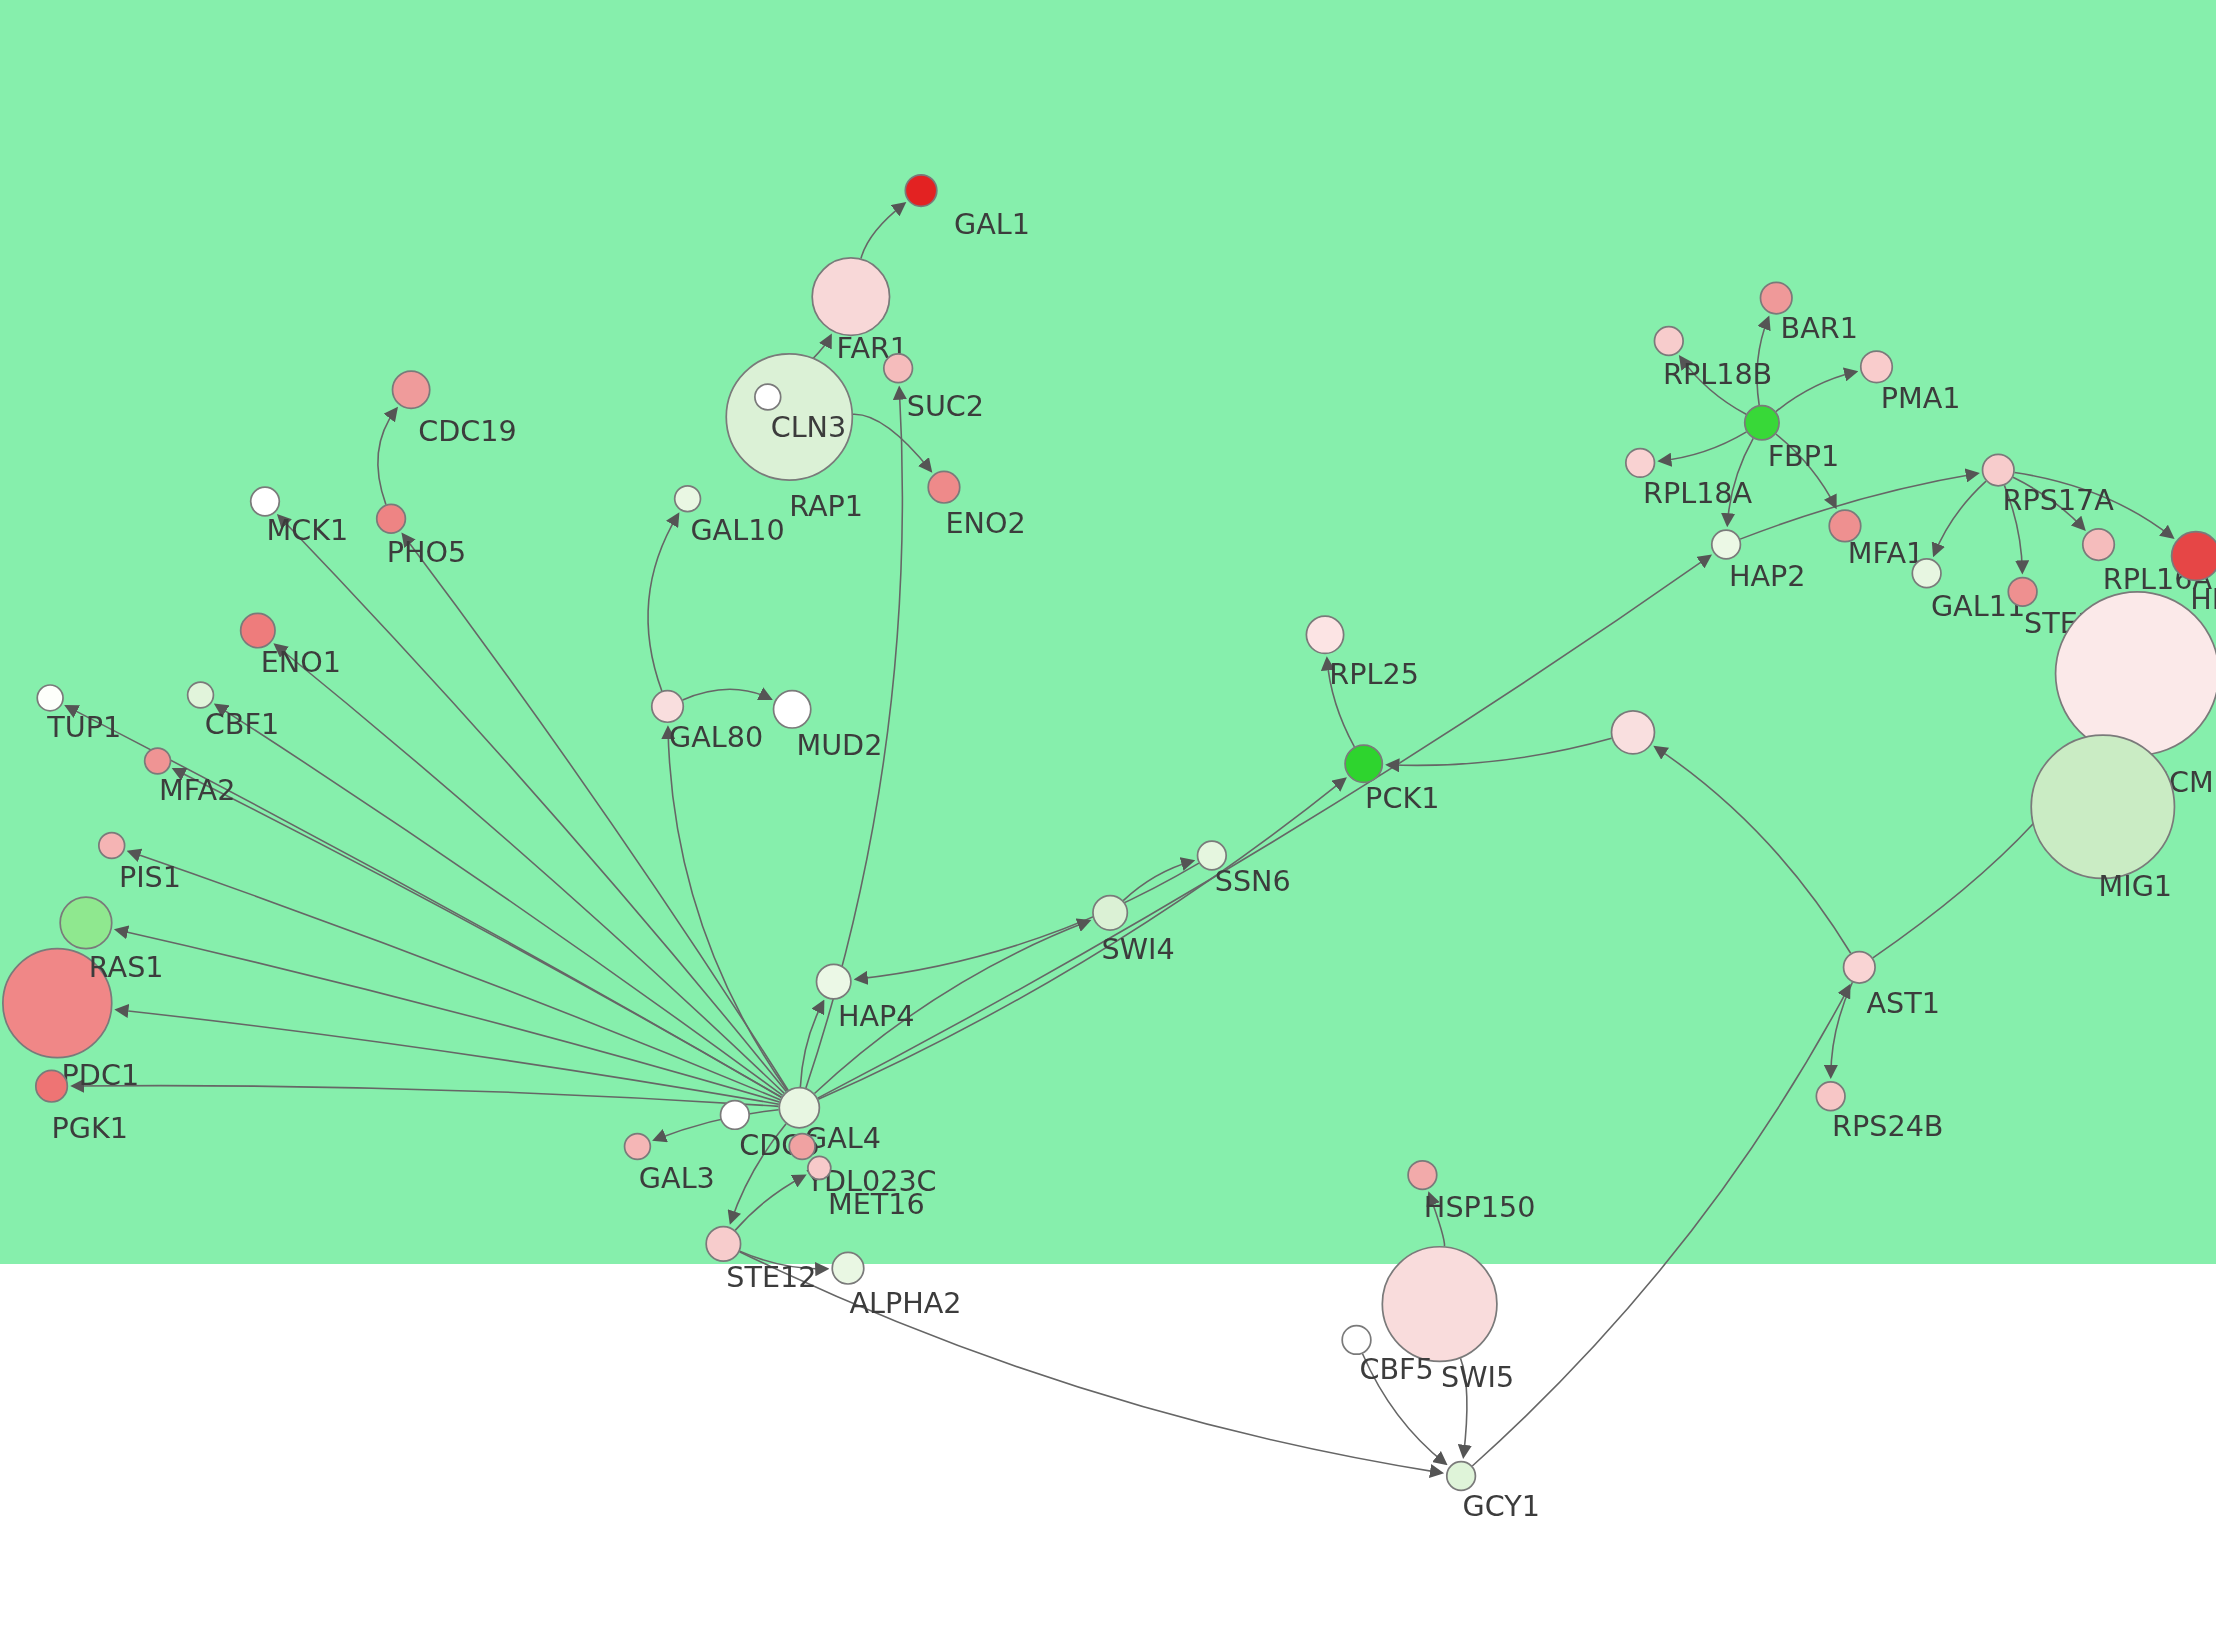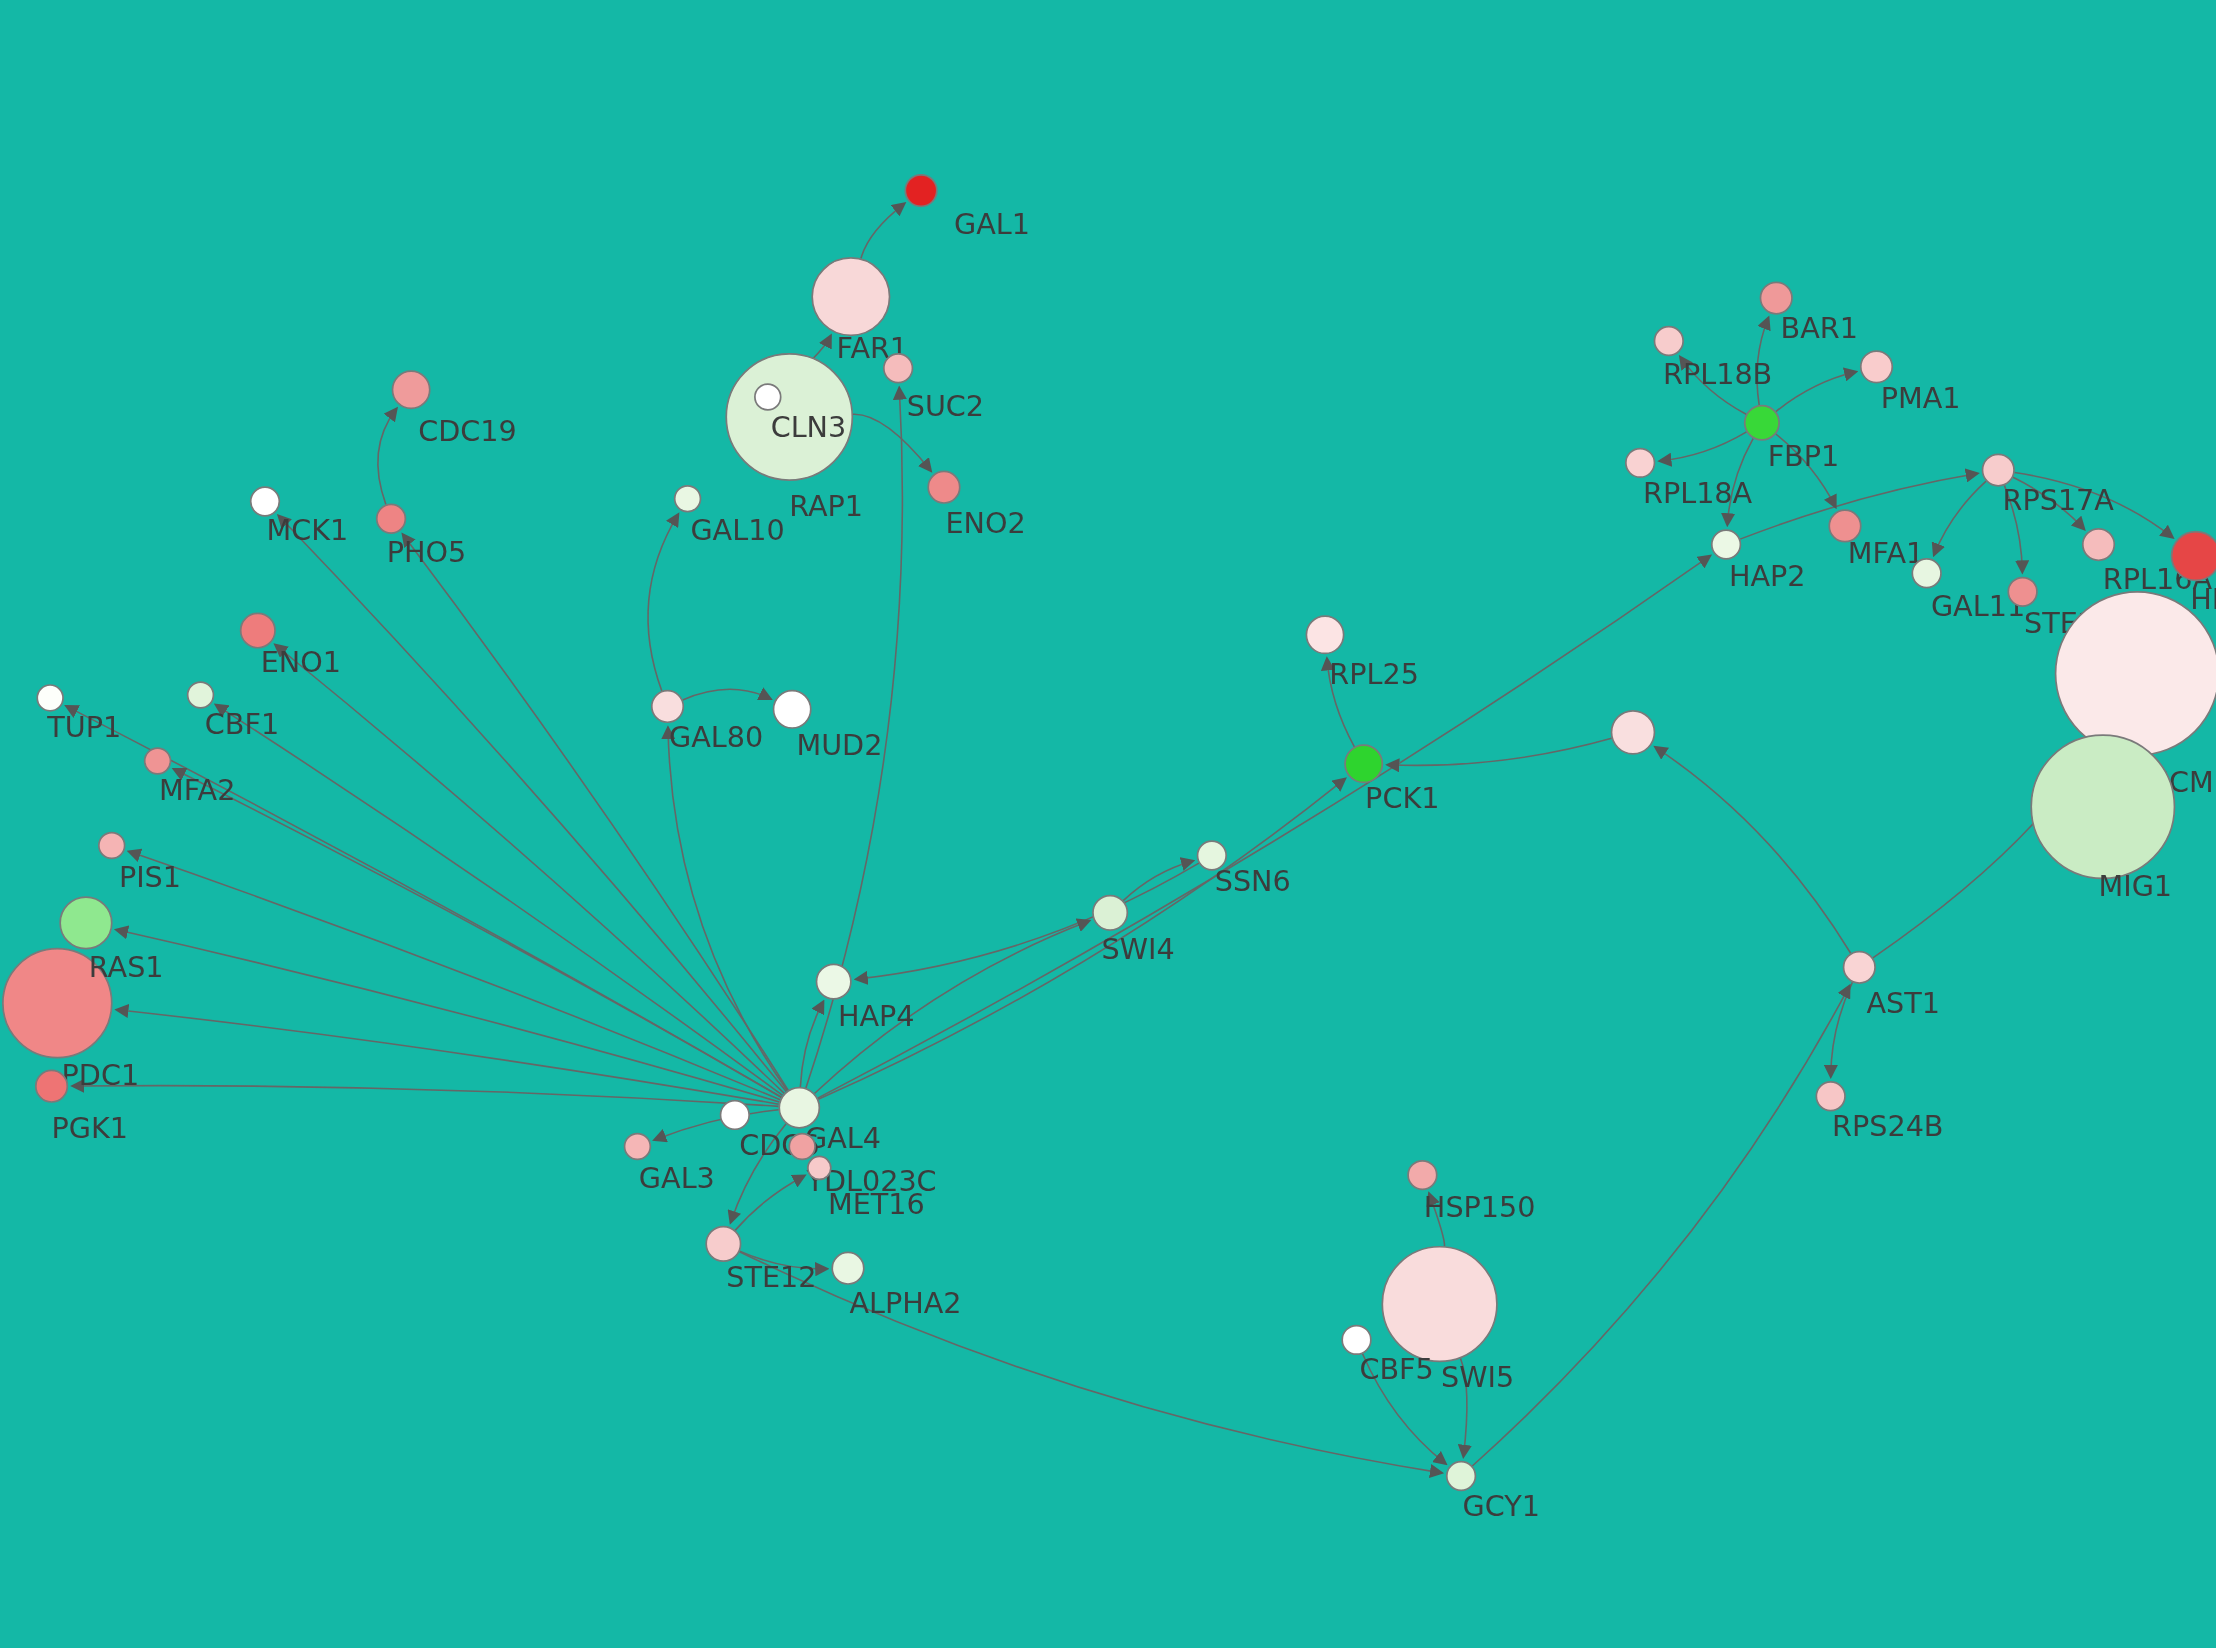--- a/index.html
+++ b/index.html
@@ -7,22 +7,22 @@
     padding: 0;
     background: #ffffff;
     width: 2216px;
     height: 1648px;
     overflow: hidden;
     font-family: "DejaVu Sans", sans-serif;
   }
   #graph-canvas {
     position: relative;
     width: 2216px;
-    height: 1648px;
-    background: #14b8a6;
+    height: 1264px;
+    background: #86efac;
   }
   svg { display: block; }
   .edge {
     fill: none;
     stroke: #666666;
     stroke-width: 1.1px;
   }
   .node {
     stroke: #7a7a7a;
     stroke-width: 1.2px;

